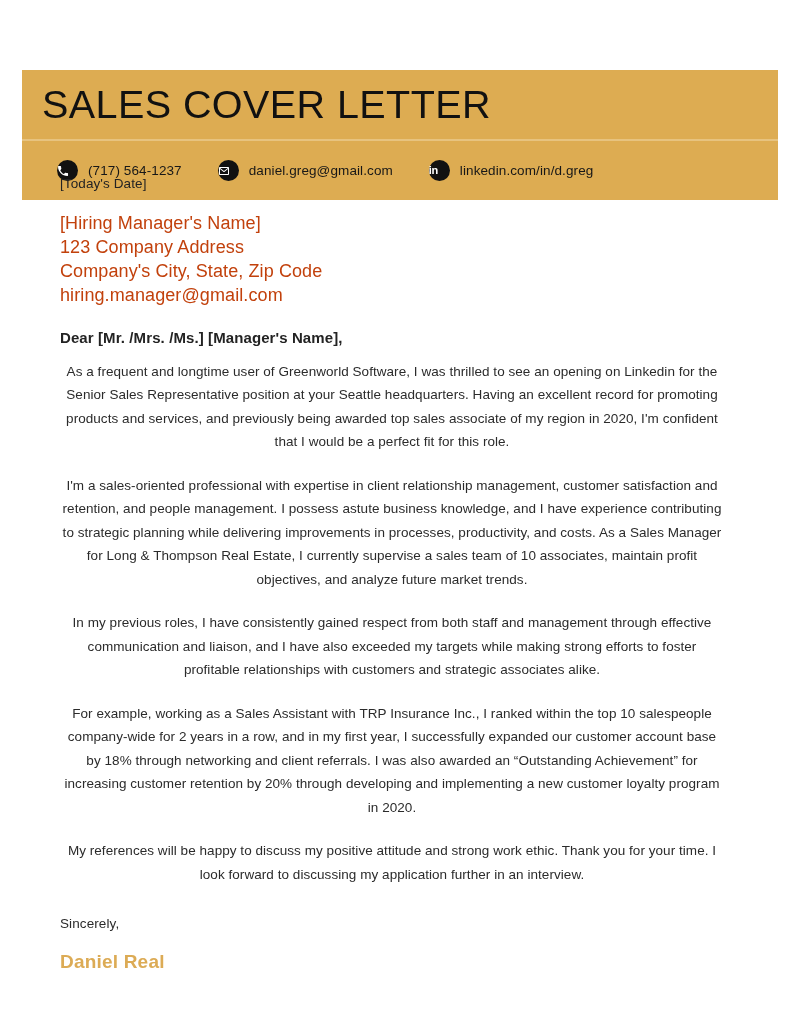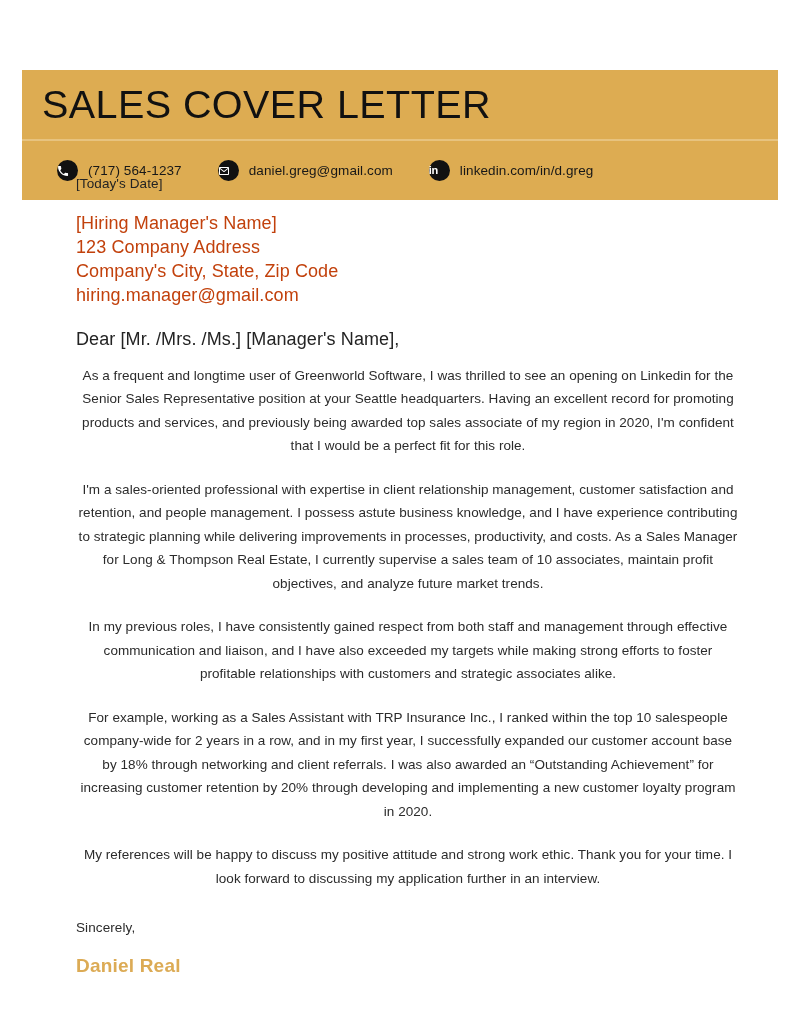--- a/index.html
+++ b/index.html
@@ -97,21 +97,21 @@
 
   .contact-text {
     font-size: 13.5px;
     color: #171717;
     letter-spacing: 0.1px;
   }
 
   
   .content {
     position: absolute;
-    left: 76px;
+    left: 60px;
     top: 176px;
     width: 664px;
   }
 
   .date-line {
     font-size: 13.5px;
     color: #232323;
     margin-bottom: 20px;
     letter-spacing: 0.1px;
   }
@@ -120,24 +120,25 @@
     margin-bottom: 22px;
   }
   .recipient-line {
     font-size: 18px;
     color: #c2410c;
     line-height: 24px;
     letter-spacing: 0.1px;
   }
 
   .salutation {
-    font-size: 18px;
+    font-size: 15px;
     color: #232323;
     margin-bottom: 12px;
     letter-spacing: 0.1px;
+    font-weight: bold;
   }
 
   .para {
     font-size: 13.5px;
     color: #2b2b2b;
     line-height: 23.5px;
     margin-bottom: 20px;
     letter-spacing: 0.05px;
     text-align: center;
   }

